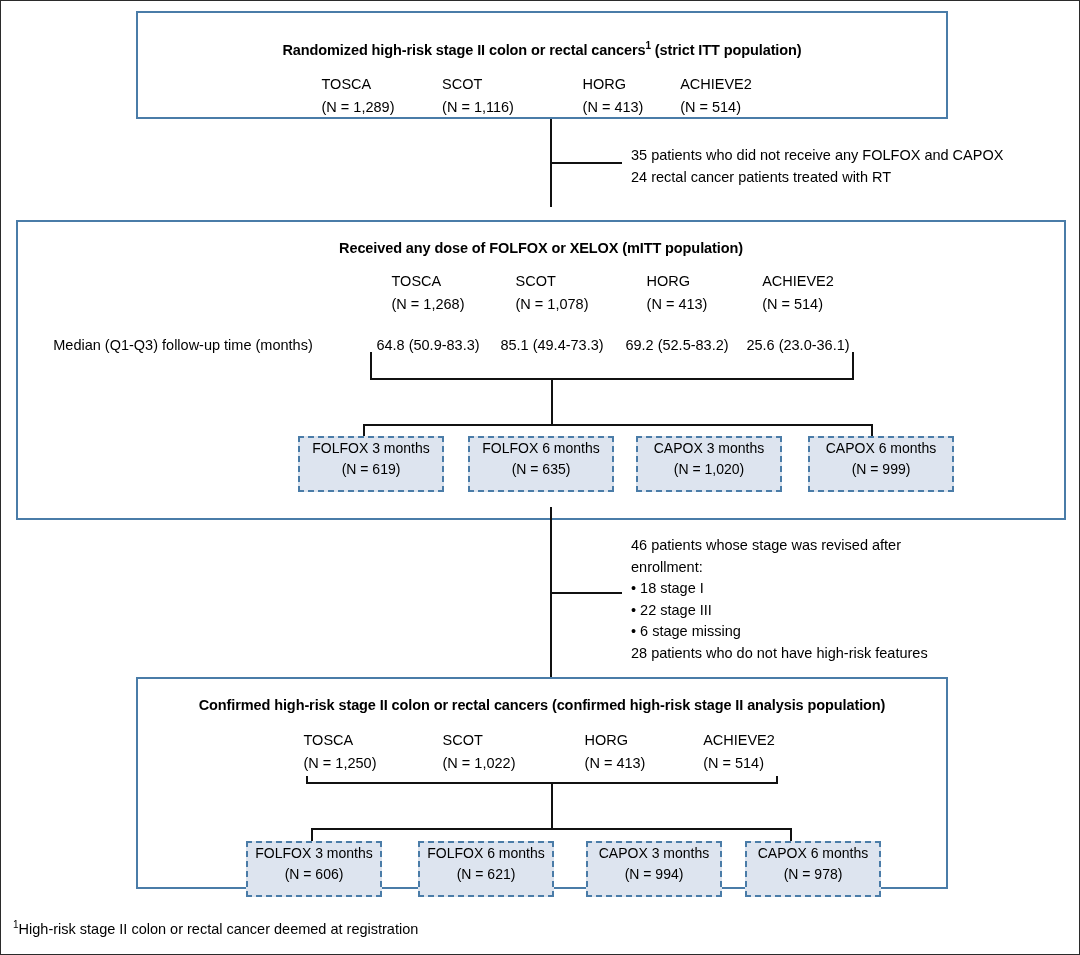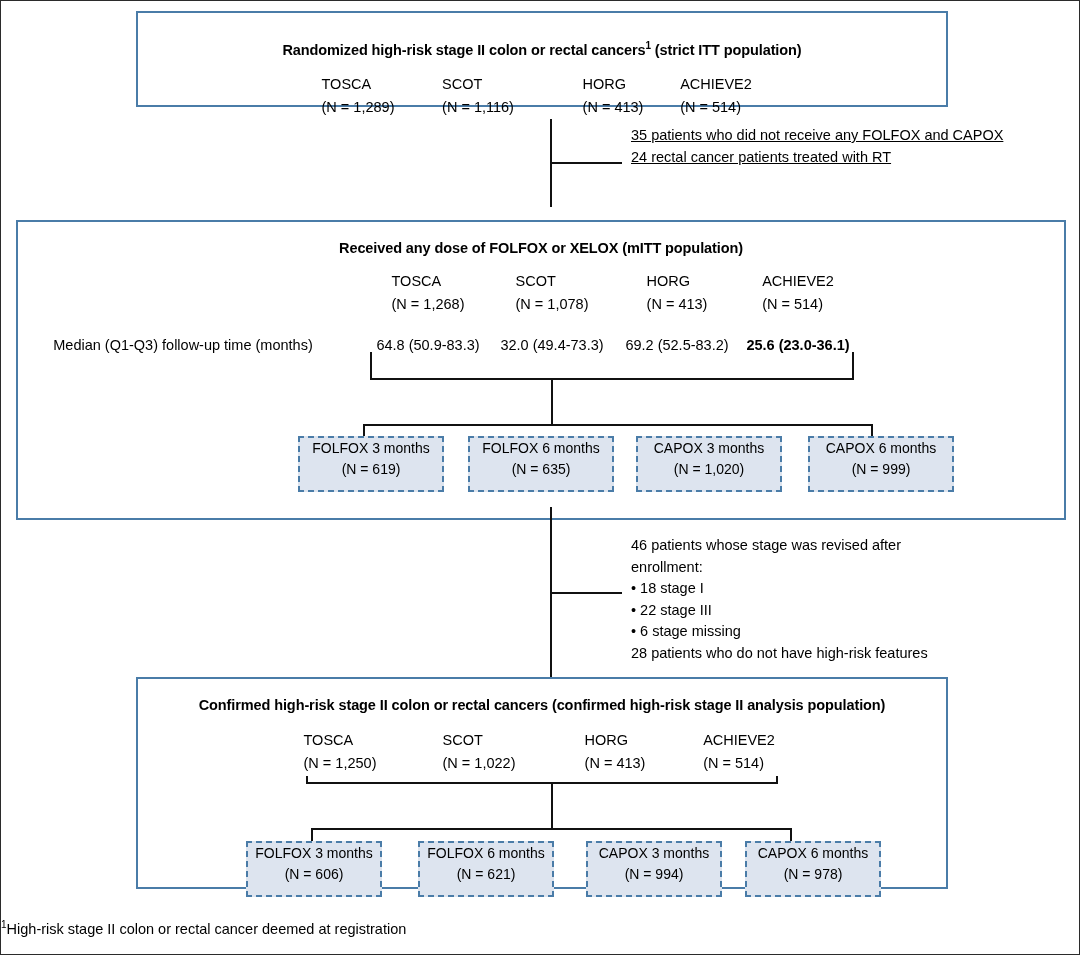--- a/index.html
+++ b/index.html
@@ -17,21 +17,21 @@
     overflow:hidden;
   }
 
   
   .stage-box{
     position:absolute;
     box-sizing:border-box;
     border:2px solid #4a7ca8;
     background:#ffffff;
   }
-  #box-top    { left:135px; top:10px;  width:812px; height:96px; }
+  #box-top    { left:135px; top:10px;  width:812px; height:108px; }
   #box-mid    { left:15px;  top:219px; width:1050px;height:300px; }
   #box-bottom { left:135px; top:676px; width:812px; height:212px; }
 
   .stage-title{
     position:absolute;
     left:0; right:0;
     text-align:center;
     font-weight:bold;
     font-size:14.5px;
     letter-spacing:-0.1px;
@@ -91,21 +91,21 @@
   .note{
     position:absolute;
     font-size:14.5px;
     line-height:21.5px;
     white-space:pre-line;
   }
 
   
   #footnote{
     position:absolute;
-    left:0;
+    left:12px;
     top:918px;
     font-size:14.5px;
     white-space:nowrap;
   }
   #footnote sup{font-size:10px;vertical-align:super;}
 </style>
 </head>
 <body>
 
 <div id="figure">
@@ -126,21 +126,21 @@
       <span class="n">(N = 413)</span>
     </div>
     <div class="cohort" style="left:578px; top:60px;">
       <span>ACHIEVE2</span>
       <span class="n">(N = 514)</span>
     </div>
   </div>
 
   <div class="line-v" style="left:549px; top:118px; height:88px;"></div>
   <div class="line-h" style="left:549px; top:161px; width:72px;"></div>
-  <div class="note" style="left:630px; top:124px;text-decoration:underline;">35 patients who did not receive any FOLFOX and CAPOX
+  <div class="note" style="left:630px; top:144px;">35 patients who did not receive any FOLFOX and CAPOX
 24 rectal cancer patients treated with RT</div>
 
   <div id="box-mid" class="stage-box">
     <div class="stage-title">Received any dose of FOLFOX or XELOX (mITT population)</div>
 
     <div class="cohort" style="left:410px; top:48px;">
       <span>TOSCA</span>
       <span class="n">(N = 1,268)</span>
     </div>
     <div class="cohort" style="left:534px; top:48px;">
@@ -158,28 +158,28 @@
 
     <div class="median-label" style="left:165px; top:112px;">
       <span>Median  (Q1-Q3) follow-up time</span>
       <span class="n">(months)</span>
     </div>
     <div class="median-val" style="left:410px; top:112px;text-align:right;">
       <span>64.8</span>
       <span class="n">(50.9-83.3)</span>
     </div>
     <div class="median-val" style="left:534px; top:112px;">
-      <span>32.0</span>
+      <span>85.1</span>
       <span class="n">(49.4-73.3)</span>
     </div>
     <div class="median-val" style="left:659px; top:112px;">
       <span>69.2</span>
       <span class="n">(52.5-83.2)</span>
     </div>
-    <div class="median-val" style="left:780px; top:112px;font-weight:bold;">
+    <div class="median-val" style="left:780px; top:112px;">
       <span>25.6</span>
       <span class="n">(23.0-36.1)</span>
     </div>
 
     <div class="line-v" style="left:352px; top:130px; height:28px;"></div>
     <div class="line-v" style="left:834px; top:130px; height:28px;"></div>
     <div class="line-h" style="left:352px; top:156px; width:484px;"></div>
     <div class="line-v" style="left:533px; top:156px; height:48px;"></div>
     <div class="line-h" style="left:345px; top:202px; width:510px;"></div>
     <div class="line-v" style="left:345px; top:202px; height:12px;"></div>

